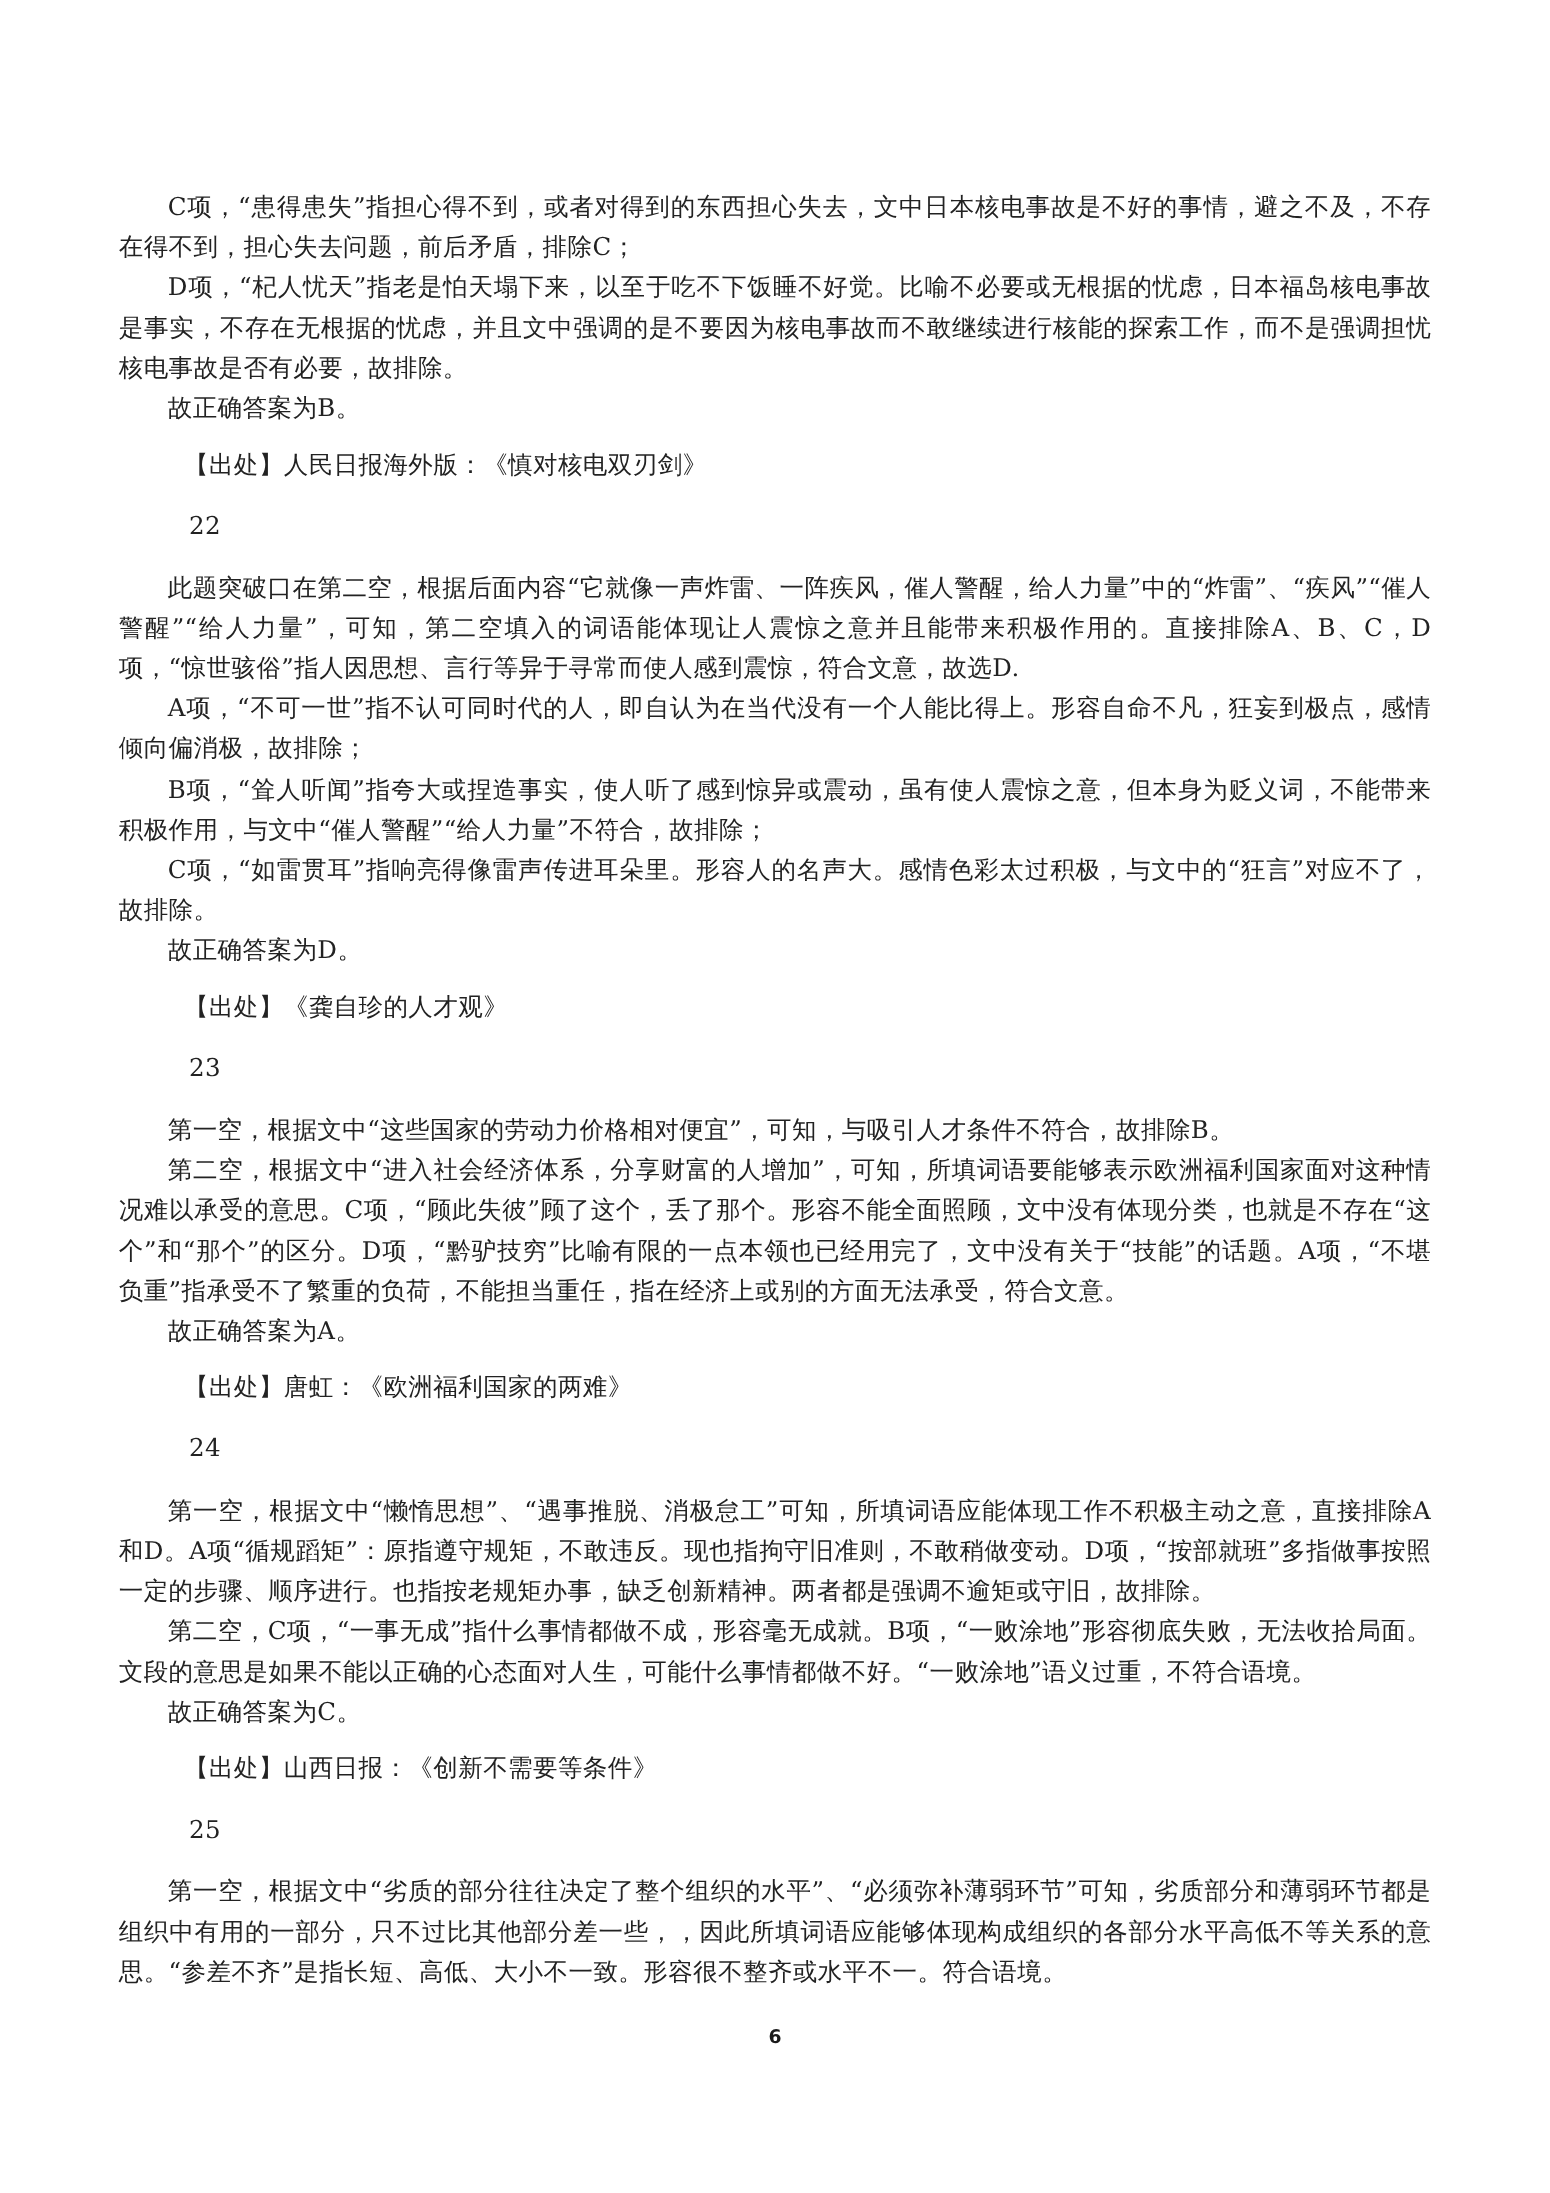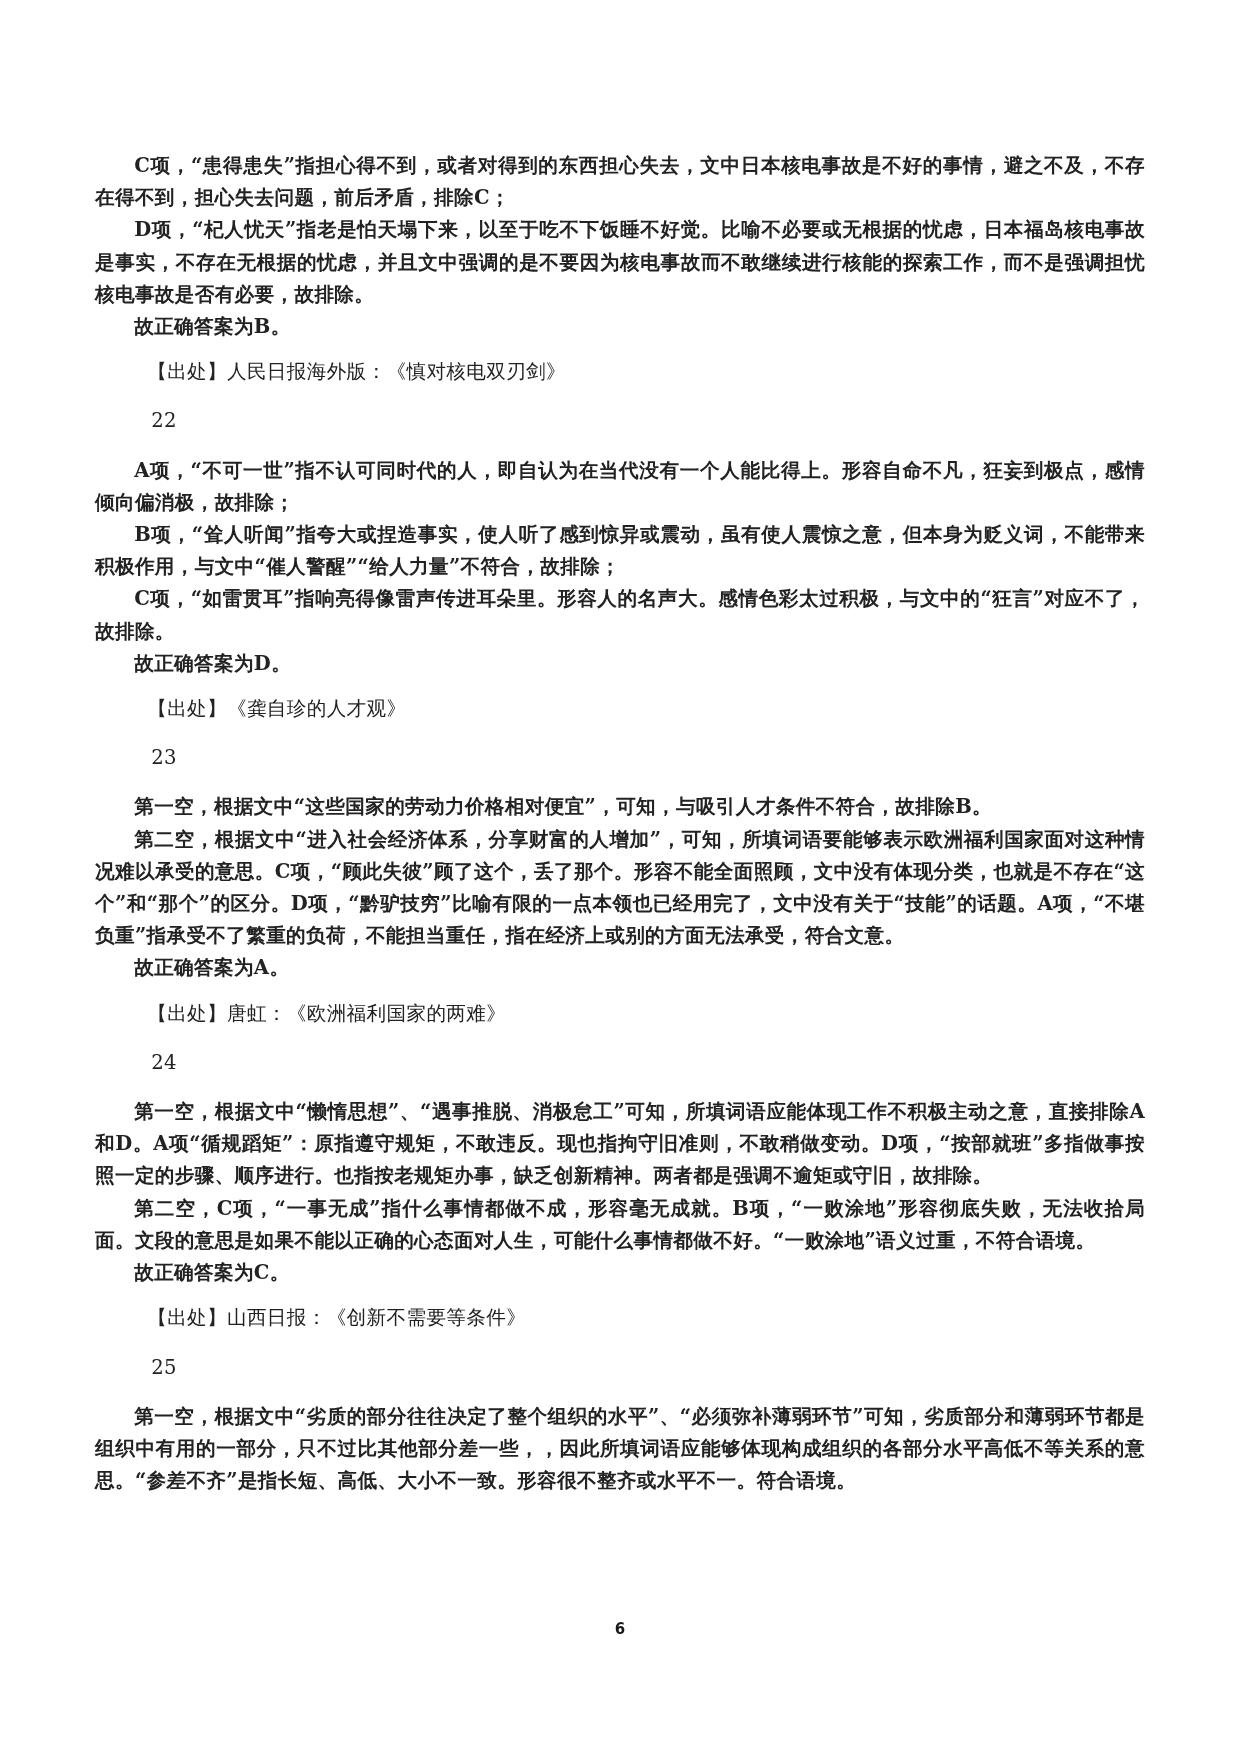--- a/index.html
+++ b/index.html
@@ -8,21 +8,21 @@
       position: absolute;
       left: 95px;
       top: 150px;
       width: 1050px;
       font-family: "DejaVu Serif", "Liberation Serif", serif;
       font-size: 19.6px;
       line-height: 32.2px;
       color: #222222;
       letter-spacing: 0.35px;
     }
-    .para { margin: 0; text-indent: 2em; text-align: justify; text-align-last: left; font-weight: bold; }
+    .para { margin: 0; text-indent: 2em; text-align: justify; text-align-last: left; }
     .src { margin: 13px; text-indent: 2em; }
     .qnum { margin: 17px; text-indent: 2em; }
     .pagenum {
       position: absolute;
       left: 0; right: 0;
       top: 1620px;
       text-align: center;
       font-family: "DejaVu Sans", "Liberation Sans", sans-serif;
       font-weight: bold;
       font-size: 15px;
@@ -31,20 +31,21 @@
   </style>
 </head>
 <body>
 
 <div class="page">
   <p class="para">C项，“患得患失”指担心得不到，或者对得到的东西担心失去，文中日本核电事故是不好的事情，避之不及，不存在得不到，担心失去问题，前后矛盾，排除C；</p>
   <p class="para">D项，“杞人忧天”指老是怕天塌下来，以至于吃不下饭睡不好觉。比喻不必要或无根据的忧虑，日本福岛核电事故是事实，不存在无根据的忧虑，并且文中强调的是不要因为核电事故而不敢继续进行核能的探索工作，而不是强调担忧核电事故是否有必要，故排除。</p>
   <p class="para">故正确答案为B。</p>
   <p class="src">【出处】人民日报海外版：《慎对核电双刃剑》</p>
   <p class="qnum">22</p>
+  <p class="para">此题突破口在第二空，根据后面内容“它就像一声炸雷、一阵疾风，催人警醒，给人力量”中的“炸雷”、“疾风”“催人警醒”“给人力量”，可知，第二空填入的词语能体现让人震惊之意并且能带来积极作用的。直接排除A、B、C，D项，“惊世骇俗”指人因思想、言行等异于寻常而使人感到震惊，符合文意，故选D.</p>
   <p class="para">A项，“不可一世”指不认可同时代的人，即自认为在当代没有一个人能比得上。形容自命不凡，狂妄到极点，感情倾向偏消极，故排除；</p>
   <p class="para">B项，“耸人听闻”指夸大或捏造事实，使人听了感到惊异或震动，虽有使人震惊之意，但本身为贬义词，不能带来积极作用，与文中“催人警醒”“给人力量”不符合，故排除；</p>
   <p class="para">C项，“如雷贯耳”指响亮得像雷声传进耳朵里。形容人的名声大。感情色彩太过积极，与文中的“狂言”对应不了，故排除。</p>
   <p class="para">故正确答案为D。</p>
   <p class="src">【出处】《龚自珍的人才观》</p>
   <p class="qnum">23</p>
   <p class="para">第一空，根据文中“这些国家的劳动力价格相对便宜”，可知，与吸引人才条件不符合，故排除B。</p>
   <p class="para">第二空，根据文中“进入社会经济体系，分享财富的人增加”，可知，所填词语要能够表示欧洲福利国家面对这种情况难以承受的意思。C项，“顾此失彼”顾了这个，丢了那个。形容不能全面照顾，文中没有体现分类，也就是不存在“这个”和“那个”的区分。D项，“黔驴技穷”比喻有限的一点本领也已经用完了，文中没有关于“技能”的话题。A项，“不堪负重”指承受不了繁重的负荷，不能担当重任，指在经济上或别的方面无法承受，符合文意。</p>
   <p class="para">故正确答案为A。</p>
   <p class="src">【出处】唐虹：《欧洲福利国家的两难》</p>

